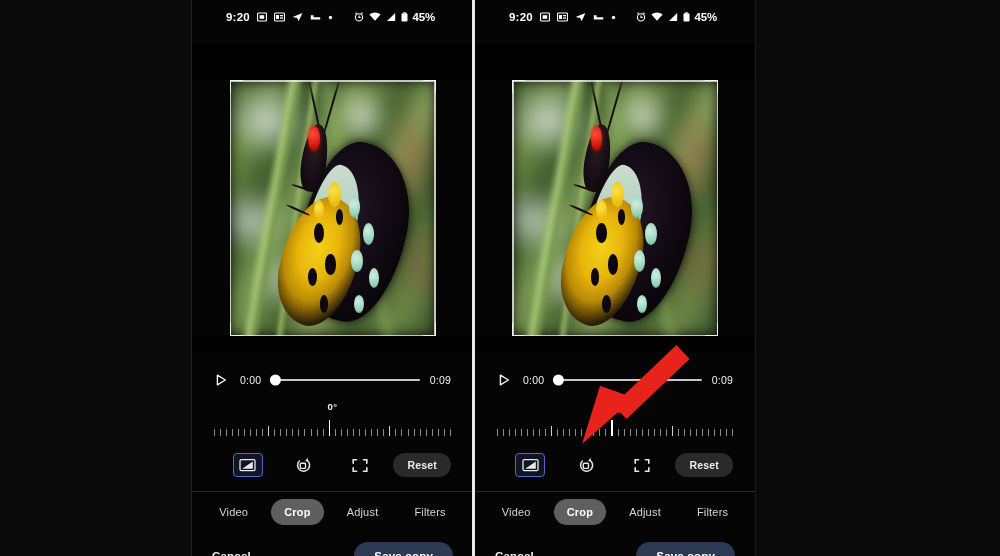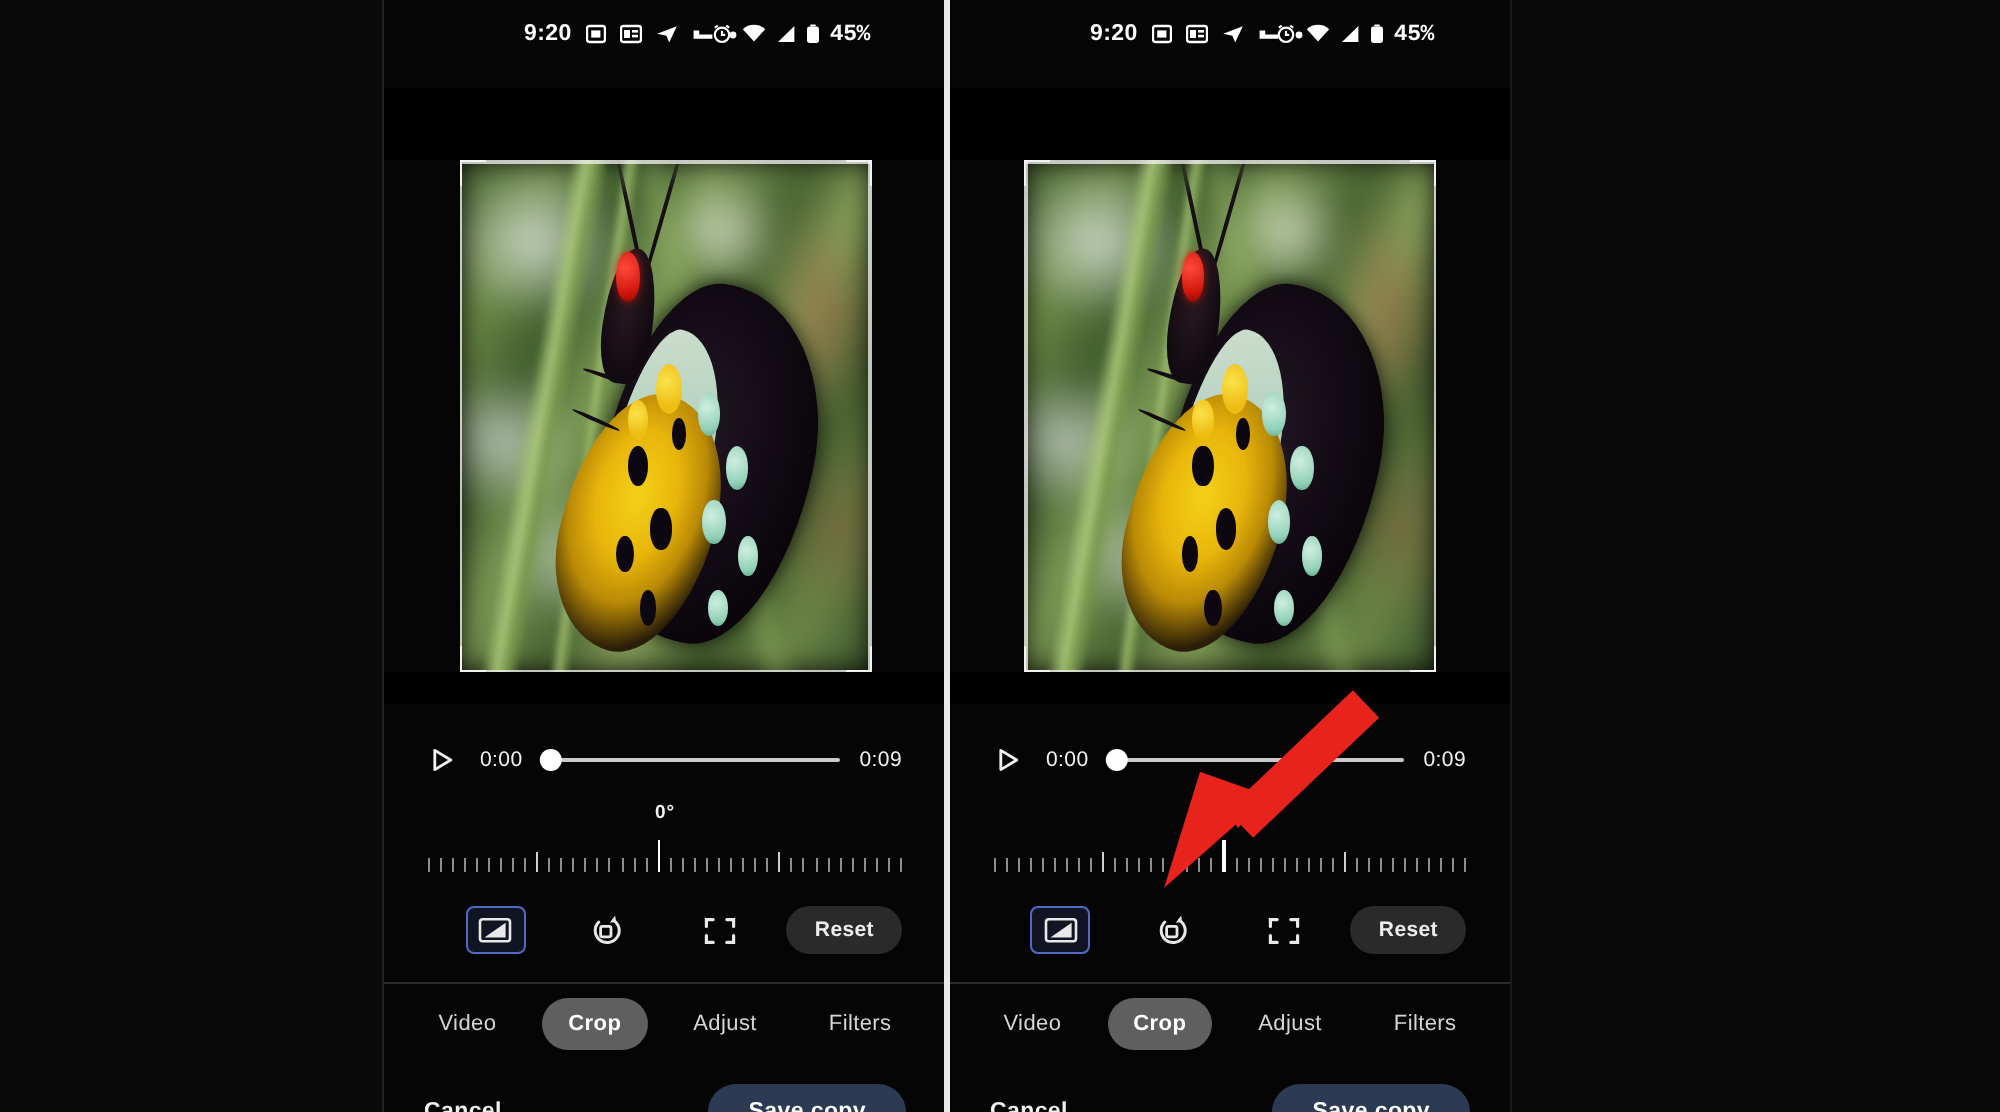--- a/index.html
+++ b/index.html
@@ -38,24 +38,24 @@
   .statusbar {
     position: relative;
     height: 34px;
     display: flex; align-items: center;
     color: #fff;
     font-size: 11.5px;
     font-weight: bold;
   }
   .sb-left { display:flex; align-items:center; gap:7px; margin-left:34px; }
   .sb-right { display:flex; align-items:center; gap:5px; position:absolute; right:38px; }
-  .sb-time { letter-spacing:0.2px; font-size:11.5px;margin-left:36px; }
+  .sb-time { letter-spacing:0.2px; font-size:11.5px; }
   .sb-ico { display:inline-block; }
   .sb-ico svg { display:block; }
-  .sb-batt { font-size:11.5px; letter-spacing:-0.2px;font-family:Liberation Mono, monospace; }
+  .sb-batt { font-size:11.5px; letter-spacing:-0.2px; }
 
   
   .editor-img-wrap {
     position: relative;
     margin: 0 auto;
     width: 100%;
     height: 318px;
   }
   .dim-band {
     position:absolute; left:0; right:0;

